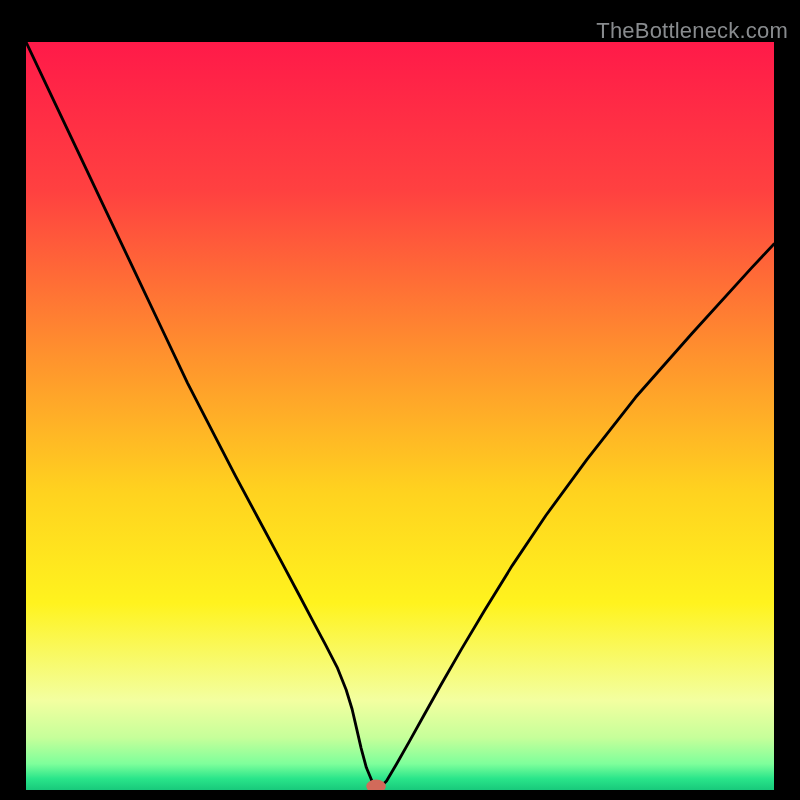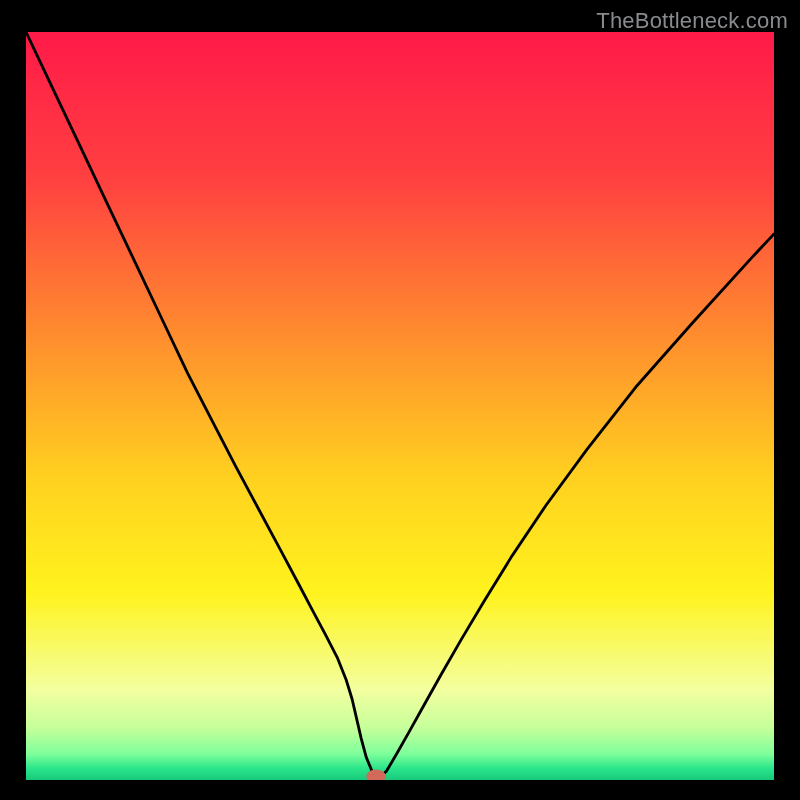--- a/index.html
+++ b/index.html
@@ -6,21 +6,21 @@
     margin: 0;
     padding: 0;
     width: 800px;
     height: 800px;
     background: #000;
     overflow: hidden;
     font-family: Arial, Helvetica, sans-serif;
   }
   .frame {
     position: absolute;
-    left: 0; top: 6px;
+    left: 0; top: 16px;
     width: 800px; height: 571px;
     background: #000;
   }
   .plot {
     position: absolute;
     left: 26px;
     top: 26px;
     width: 748px;
     height: 748px;
   }

